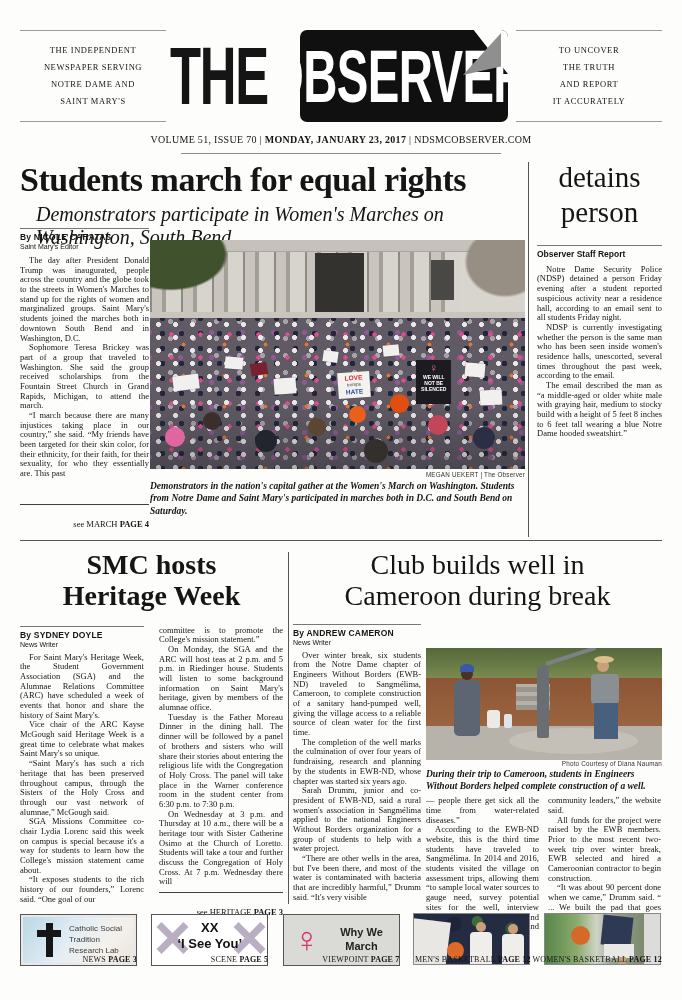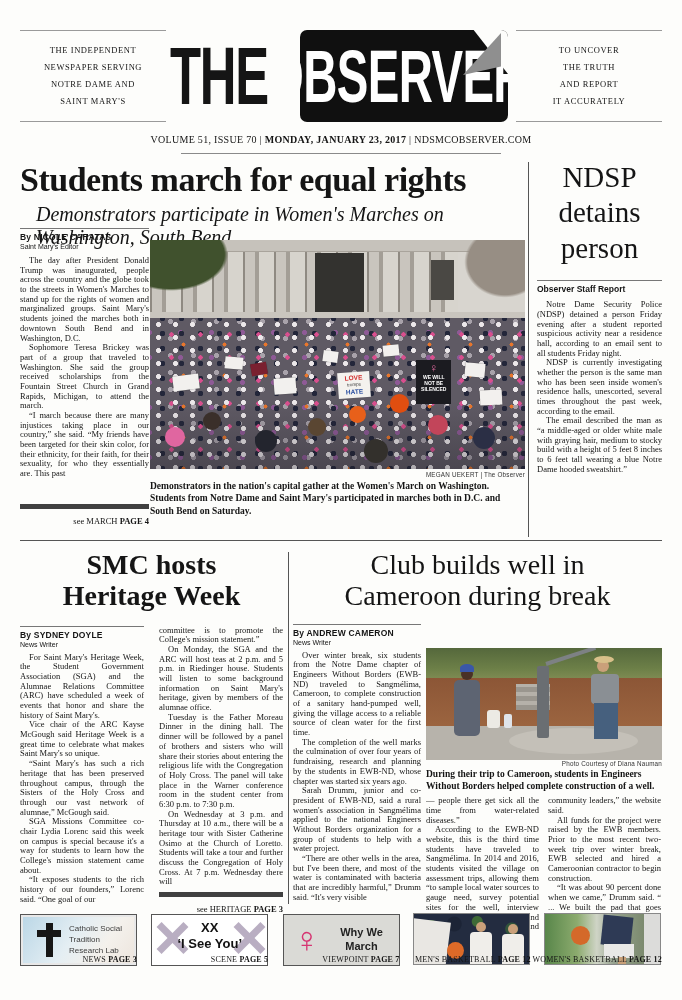--- a/index.html
+++ b/index.html
@@ -24,23 +24,23 @@
              clip-path:polygon(100% 0,100% 80%,0 100%);}
   .issueline{position:absolute;top:134px;left:0;width:100%;text-align:center;font-size:10px;letter-spacing:.3px;}
   .issueline .bold{font-weight:bold;}
   .issue-rule{position:absolute;top:153px;left:181px;width:320px;border-top:1px solid #8a8a8a;}
 
   
   .byline{border-top:1px solid #777;padding-top:3px;font-family:"Liberation Sans",sans-serif;margin-bottom:5px;}
   .bname{font-weight:bold;font-size:8.5px;letter-spacing:.2px;}
   .btitle{font-size:7px;margin-top:1px;}
   .bt{font-size:8.5px;line-height:1.14;text-align:justify;text-indent:9px;margin:0;}
-  .jump{border-top:5px solid #404040;margin-top:5px;padding-top:7px;text-align:right;font-size:8.5px;}
+  .jump{border-top:1px solid #404040;margin-top:5px;padding-top:14px;text-align:right;font-size:8.5px;}
   .jpage{font-weight:bold;}
-  .caption{font-weight:bold;font-size:9.5px;line-height:1.3;}
+  .caption{font-style:italic;font-weight:bold;font-size:9.5px;line-height:1.3;}
   .credit{font-family:"Liberation Sans",sans-serif;font-size:6.3px;color:#333;text-align:right;letter-spacing:.2px;}
   .vrule{position:absolute;border-left:1px solid #555;}
   .hrule{position:absolute;border-top:1px solid #555;}
 
   
   .h-lead{position:absolute;left:20px;top:161px;width:505px;font-size:34px;font-weight:bold;
           letter-spacing:-.5px;white-space:nowrap;}
   .sub-lead{position:absolute;left:36px;top:203px;width:480px;font-style:italic;font-size:20px;}
   .lead-byline{position:absolute;left:20px;top:228px;width:129px;}
   .lead-col{position:absolute;left:20px;top:256px;width:129px;}
@@ -265,21 +265,20 @@
       <div class="head" style="left:57%;top:80%;width:24px;height:24px;background:#33302c;"></div>
     </div>
   </div>
   <div class="lead-credit credit">MEGAN UEKERT | The Observer</div>
   <div class="lead-caption caption">Demonstrators in the nation's capital gather at the Women's March on Washington. Students from Notre Dame and Saint Mary's participated in marches both in D.C. and South Bend on Saturday.</div>
 
   <div class="vrule" style="left:528px;top:162px;height:375px;"></div>
 
   <div class="ndsp">
     <div class="h-ndsp">
-      <div>NDSP</div>
       <div>detains</div>
       <div>person</div>
     </div>
     <div class="ndsp-byline">Observer Staff Report</div>
     <p class="bt">Notre Dame Security Police (NDSP) detained a person Friday evening after a student reported suspicious activity near a residence hall, according to an email sent to all students Friday night.</p>
     <p class="bt">NDSP is currently investigating whether the person is the same man who has been seen inside women's residence halls, unescorted, several times throughout the past week, according to the email.</p>
     <p class="bt">The email described the man as “a middle-aged or older white male with graying hair, medium to stocky build with a height of 5 feet 8 inches to 6 feet tall wearing a blue Notre Dame hooded sweatshirt.”</p>
   </div>
 
   <div class="hrule" style="left:20px;top:540px;width:642px;"></div>

